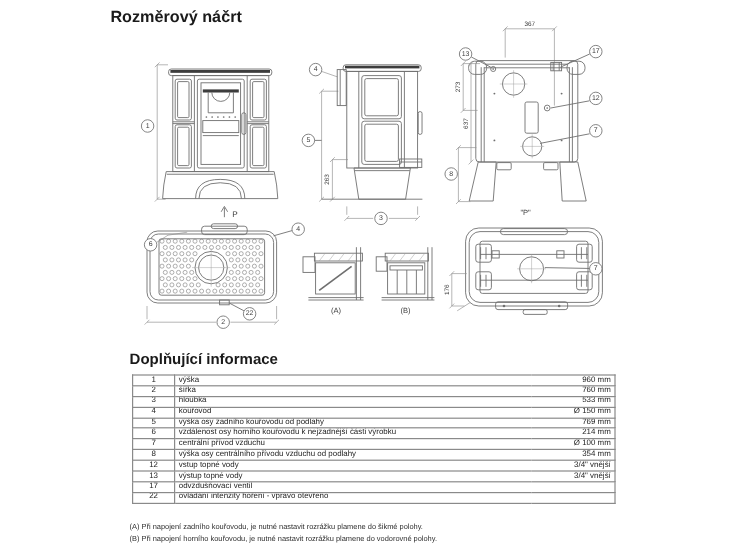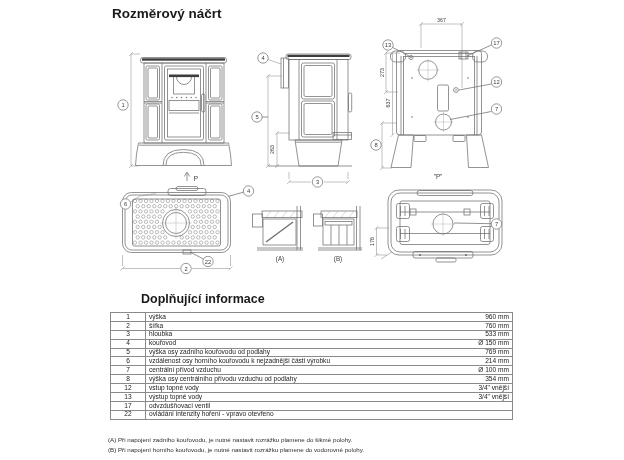--- a/index.html
+++ b/index.html
@@ -1,20 +1,20 @@
 <!DOCTYPE html>
 <html><head>
 <meta charset="utf-8">
 <style>
   * { margin:0; padding:0; box-sizing:border-box; }
   html,body { background:#ffffff; }
   .page { position:relative; width:624px; height:460px; background:#ffffff;
           font-family:"Liberation Sans", sans-serif; color:#1a1a1a; overflow:hidden; }
-  .title { position:absolute; left:112px; top:6px; font-size:13.5px; font-weight:bold; }
-  .section-title { position:absolute; left:108px; top:292px; font-size:12.5px; font-weight:bold;margin-left:33px; }
+  .title { position:absolute; left:92px; top:6px; font-size:13.5px; font-weight:bold; }
+  .section-title { position:absolute; left:108px; top:292px; font-size:12.5px; font-weight:bold; }
 
   .drawing { position:absolute; left:0; top:0; width:624px; height:292px; }
   .drawing rect, .drawing line, .drawing path, .drawing circle, .drawing ellipse
       { fill:none; stroke:#6f6f6f; stroke-width:0.75; }
   .drawing .lnt line, .drawing .lnt path, .drawing line.lnt, .drawing path.lnt
       { stroke:#8f8f8f; stroke-width:0.55; }
   .drawing .dk  { fill:#3d3d3d; stroke:none; }
   .drawing .dkf { fill:#6f6f6f; stroke:none; }
   .drawing .cl  { stroke:#9f9f9f; stroke-width:0.4; }
   .drawing .thick { stroke-width:1.4; }

